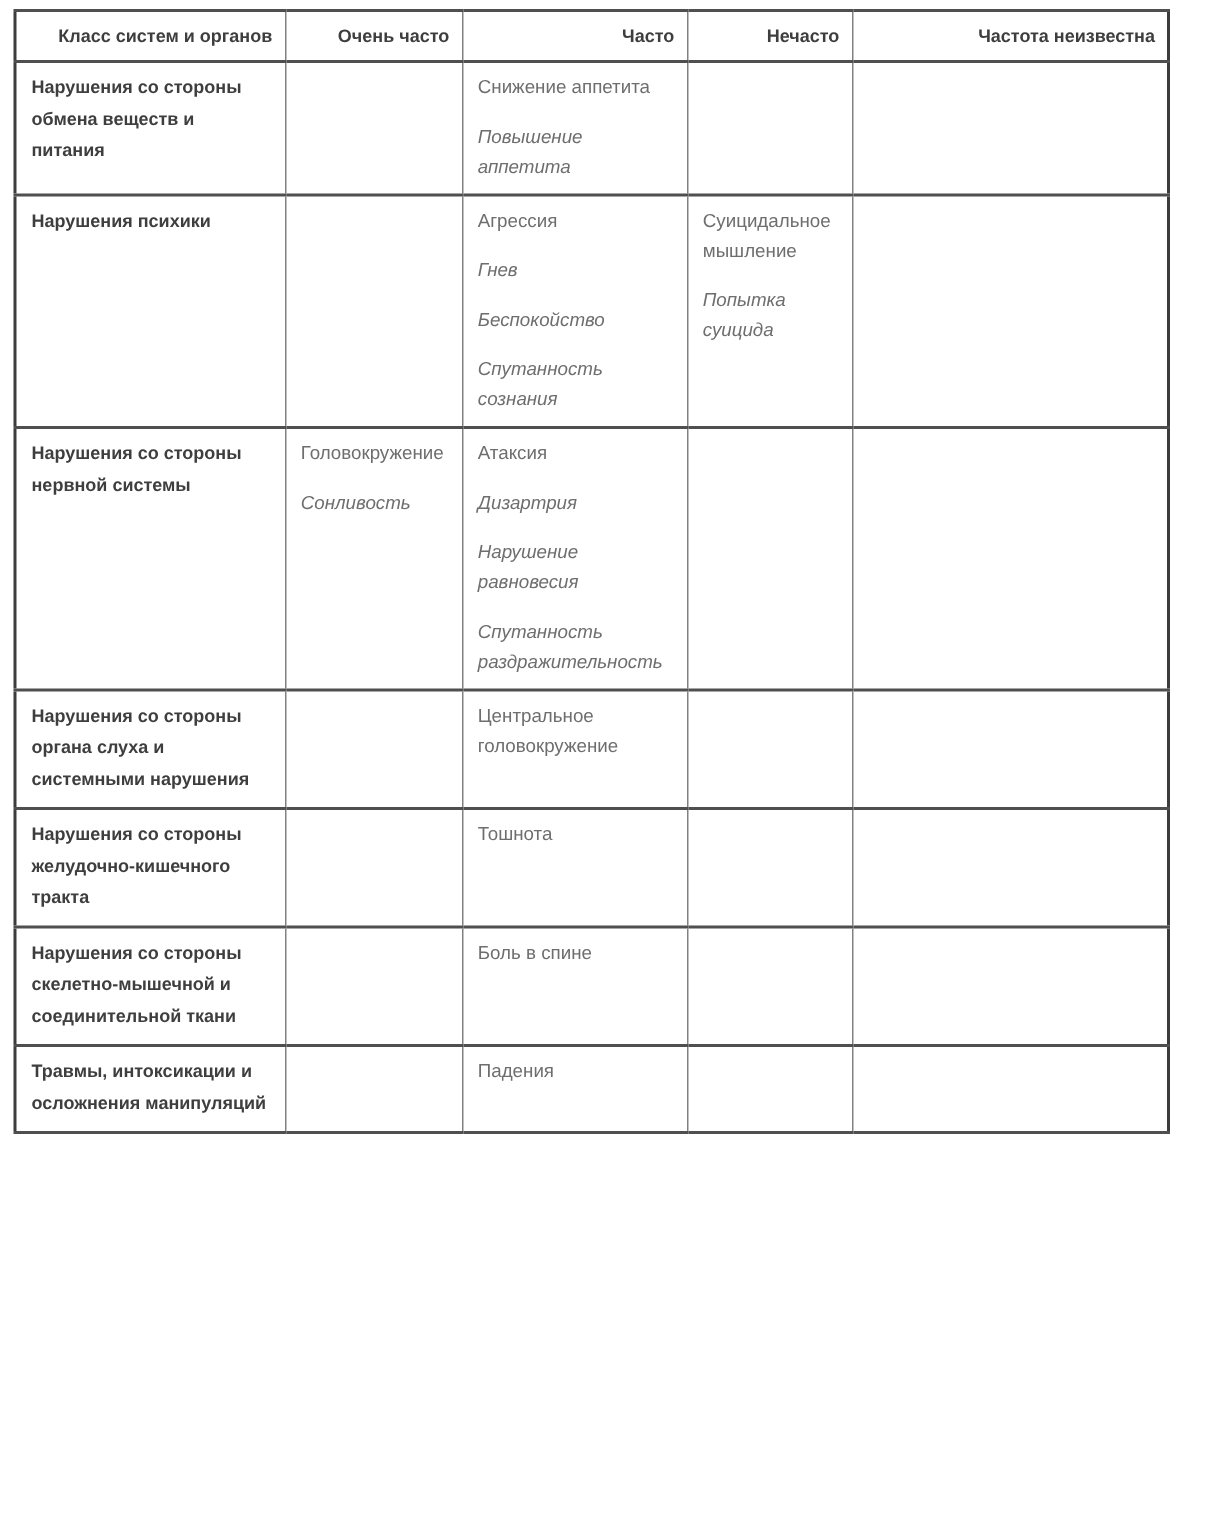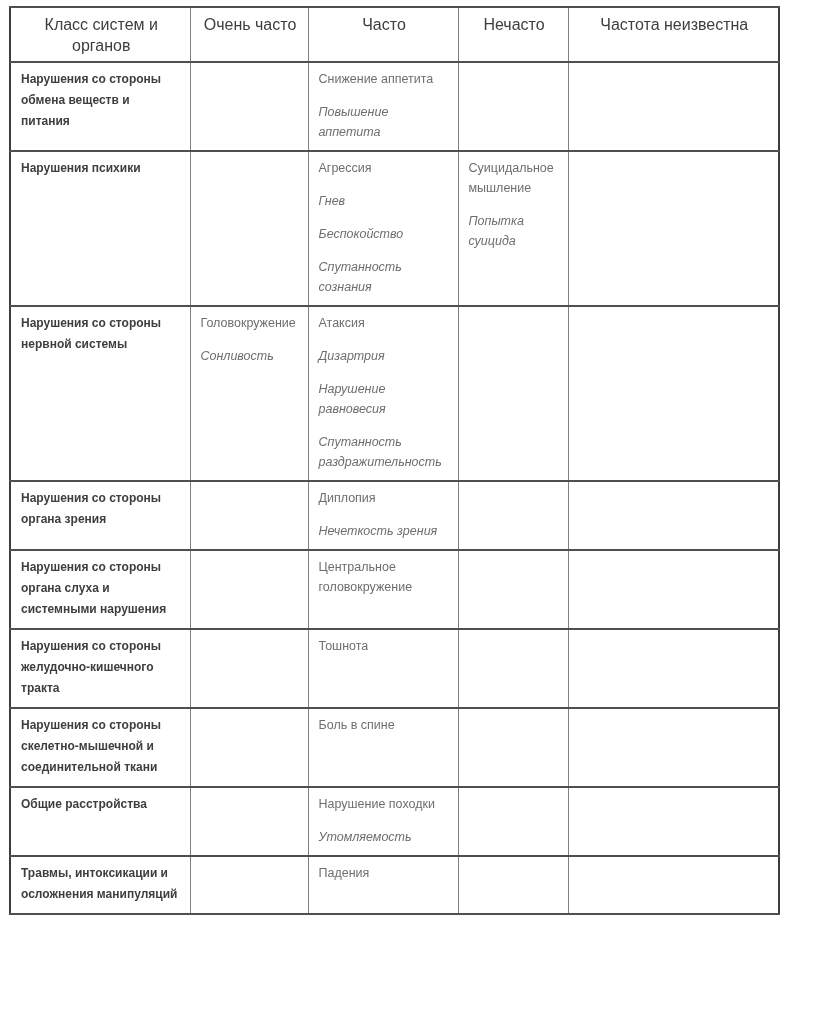--- a/index.html
+++ b/index.html
@@ -32,25 +32,25 @@
   col.unknown{width:211px;}
   th,td{
     border:1px solid var(--grid-line);
     border-top:2px solid var(--row-line);
     border-bottom:2px solid var(--row-line);
     vertical-align:top;
     padding:6px 8px 8px 10px;
     overflow:hidden;
   }
   th{
-    font-size:16px;
-    font-weight:normal;
+    font-size:12px;
+    font-weight:bold;
     line-height:21px;
     color:var(--heading-text);
-    text-align:center;
+    text-align:right;
     padding-top:6px;padding-bottom:5px;
   }
   td{
     font-size:12.5px;
     line-height:20px;
     color:var(--body-text);
   }
   td.cell-organ_class{
     font-size:12px;
     font-weight:bold;
@@ -124,32 +124,20 @@
             <p class="item">Атаксия</p>
             <p class="item">Дизартрия</p>
             <p class="item">Нарушение равновесия</p>
             <p class="item">Спутанность раздражительность</p>
           </td>
           <td class="cell-uncommon"></td>
           <td class="cell-unknown"></td>
         </tr>
         <tr>
           <td class="cell-organ_class">
-            <p class="item">Нарушения со стороны органа зрения</p>
-          </td>
-          <td class="cell-very_common"></td>
-          <td class="cell-common">
-            <p class="item">Диплопия</p>
-            <p class="item">Нечеткость зрения</p>
-          </td>
-          <td class="cell-uncommon"></td>
-          <td class="cell-unknown"></td>
-        </tr>
-        <tr>
-          <td class="cell-organ_class">
             <p class="item">Нарушения со стороны органа слуха и системными нарушения</p>
           </td>
           <td class="cell-very_common"></td>
           <td class="cell-common">
             <p class="item">Центральное головокружение</p>
           </td>
           <td class="cell-uncommon"></td>
           <td class="cell-unknown"></td>
         </tr>
         <tr>
@@ -169,32 +157,20 @@
           </td>
           <td class="cell-very_common"></td>
           <td class="cell-common">
             <p class="item">Боль в спине</p>
           </td>
           <td class="cell-uncommon"></td>
           <td class="cell-unknown"></td>
         </tr>
         <tr>
           <td class="cell-organ_class">
-            <p class="item">Общие расстройства</p>
-          </td>
-          <td class="cell-very_common"></td>
-          <td class="cell-common">
-            <p class="item">Нарушение походки</p>
-            <p class="item">Утомляемость</p>
-          </td>
-          <td class="cell-uncommon"></td>
-          <td class="cell-unknown"></td>
-        </tr>
-        <tr>
-          <td class="cell-organ_class">
             <p class="item">Травмы, интоксикации и осложнения манипуляций</p>
           </td>
           <td class="cell-very_common"></td>
           <td class="cell-common">
             <p class="item">Падения</p>
           </td>
           <td class="cell-uncommon"></td>
           <td class="cell-unknown"></td>
         </tr>
       </tbody>

